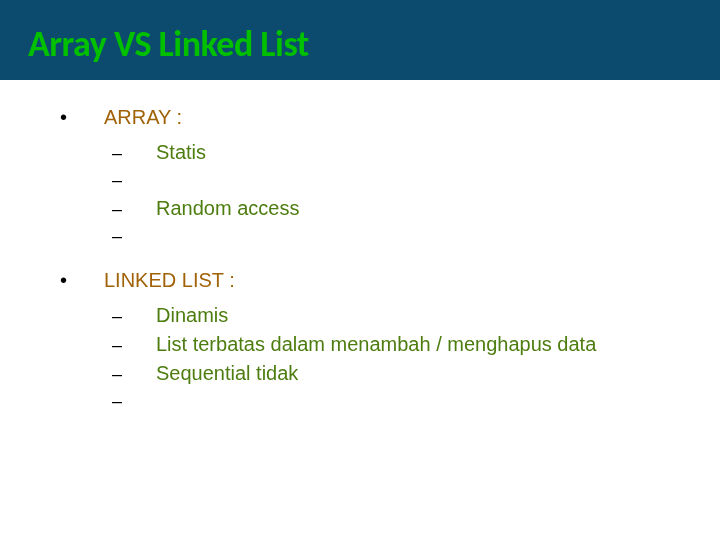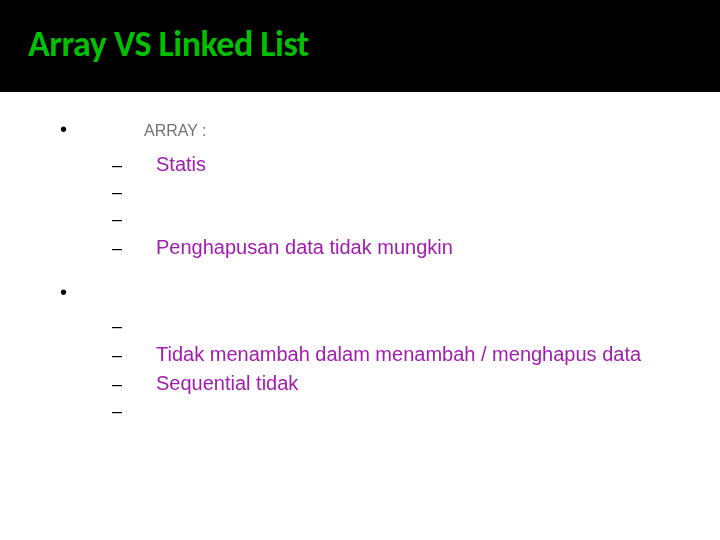--- a/index.html
+++ b/index.html
@@ -4,22 +4,22 @@
   <style>
     * { margin: 0; padding: 0; box-sizing: border-box; }
     body {
       width: 720px;
       height: 540px;
       background: #fff;
       font-family: Calibri, Arial, sans-serif;
       overflow: hidden;
     }
     .header {
-      background: #000000;
-      padding: 22px 28px 26px 28px;
+      background: #0c4a6e;
+      padding: 22px 28px 14px 28px;
     }
     .title {
       color: #00c000;
       font-size: 36px;
       font-weight: 700;
       letter-spacing: -0.5px;
     }
     .content {
       padding: 26px 40px 0 40px;
     }
@@ -34,42 +34,41 @@
     }
     .bullet-main {
       font-family: Arial, sans-serif;
       font-size: 20px;
       color: #000;
       width: 44px;
       display: inline-block;
     }
     .section-label {
       font-family: Arial, sans-serif;
-      font-size: 16px;
-      color: #737373;
+      font-size: 20px;
+      color: #a16207;
       font-weight: 400;
-      margin-left: 40px;
     }
     .sub-item {
       display: flex;
       align-items: baseline;
       margin-left: 72px;
       margin-bottom: 6px;
     }
     .dash {
       font-family: Arial, sans-serif;
       font-size: 18px;
       color: #000;
       width: 44px;
       display: inline-block;
     }
     .sub-text {
       font-family: Arial, sans-serif;
       font-size: 20px;
-      color: #a21caf;
+      color: #4d7c0f;
       font-weight: 400;
     }
   </style>
 </head>
 <body>
 
 <div class="header">
   <div class="title">Array VS Linked List</div>
 </div>
 
@@ -82,37 +81,39 @@
     </div>
     <div class="sub-item">
       <span class="dash">–</span>
       <span class="sub-text">Statis</span>
     </div>
     <div class="sub-item">
       <span class="dash">–</span>
     </div>
     <div class="sub-item">
       <span class="dash">–</span>
+      <span class="sub-text">Random access</span>
     </div>
     <div class="sub-item">
       <span class="dash">–</span>
-      <span class="sub-text">Penghapusan data tidak mungkin</span>
     </div>
   </div>
 
   <div class="section">
     <div class="section-head">
       <span class="bullet-main">•</span>
+      <span class="section-label">LINKED LIST :</span>
     </div>
     <div class="sub-item">
       <span class="dash">–</span>
+      <span class="sub-text">Dinamis</span>
     </div>
     <div class="sub-item">
       <span class="dash">–</span>
-      <span class="sub-text">Tidak menambah dalam menambah / menghapus data</span>
+      <span class="sub-text">List terbatas dalam menambah / menghapus data</span>
     </div>
     <div class="sub-item">
       <span class="dash">–</span>
       <span class="sub-text">Sequential tidak</span>
     </div>
     <div class="sub-item">
       <span class="dash">–</span>
     </div>
   </div>
 

